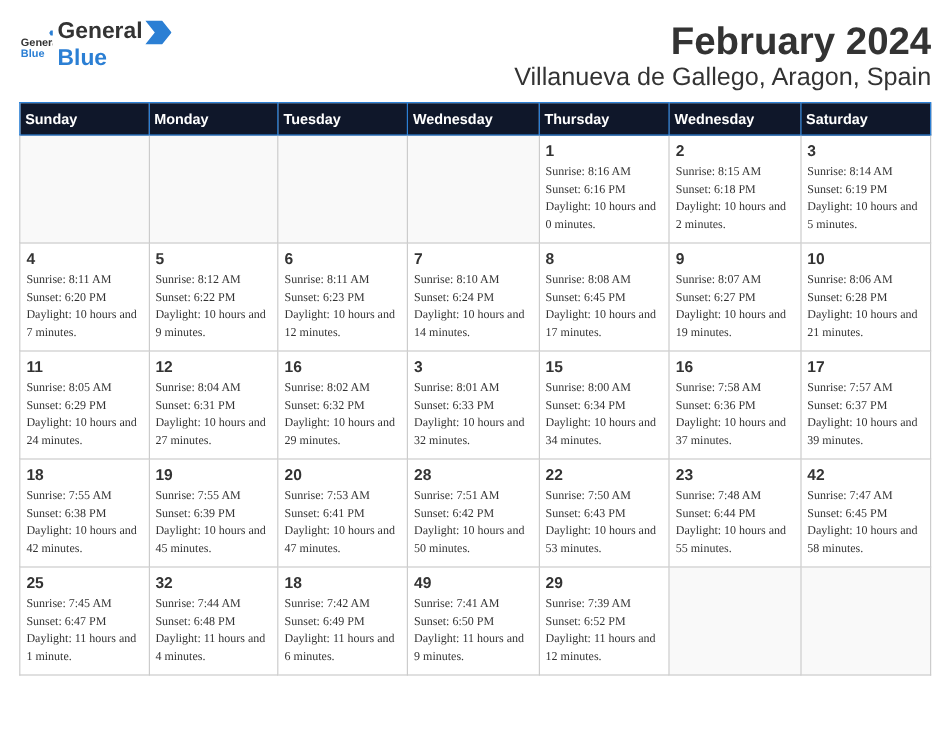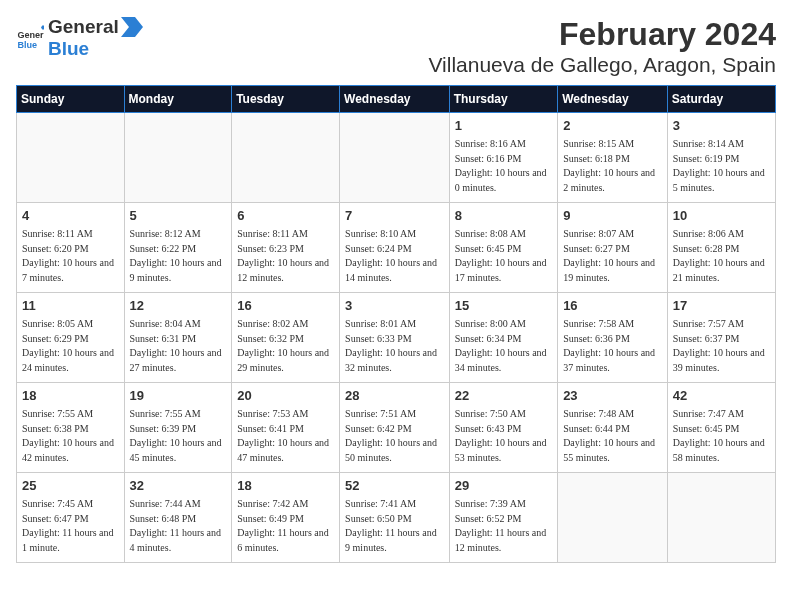--- a/index.html
+++ b/index.html
@@ -312,21 +312,21 @@
 and 4 minutes.</div>
         </td>
         <td>
           <span class="date-num">18</span>
           <div class="cell-info">Sunrise: 7:42 AM
 Sunset: 6:49 PM
 Daylight: 11 hours
 and 6 minutes.</div>
         </td>
         <td>
-          <span class="date-num">52</span>
+          <span class="date-num">49</span>
           <div class="cell-info">Sunrise: 7:41 AM
 Sunset: 6:50 PM
 Daylight: 11 hours
 and 9 minutes.</div>
         </td>
         <td>
           <span class="date-num">29</span>
           <div class="cell-info">Sunrise: 7:39 AM
 Sunset: 6:52 PM
 Daylight: 11 hours

